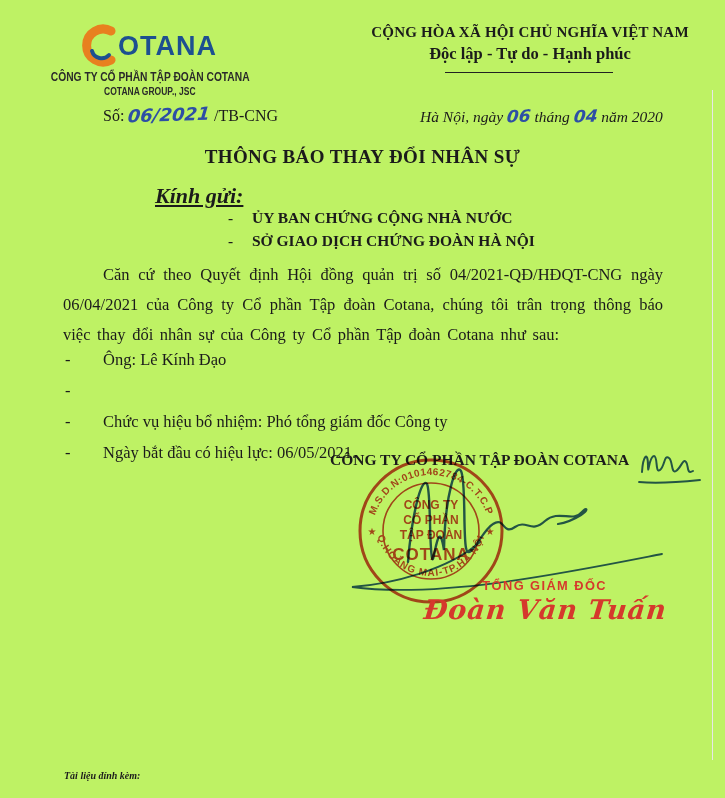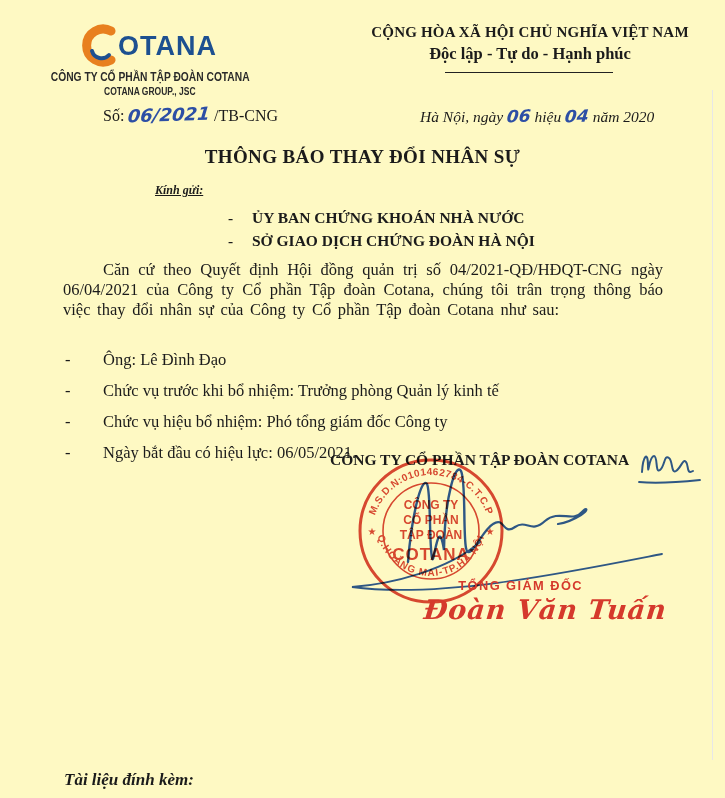--- a/index.html
+++ b/index.html
@@ -1,19 +1,19 @@
 <!DOCTYPE html>
 <html><head>
 <meta charset="utf-8">
 <style>
   html,body{margin:0;padding:0;background:#ffffff;}
   .page{
     position:relative;
     width:725px;height:798px;
-    background:#fef9c3;
+    background:#bef264;
     font-family:"Liberation Serif", serif;
     color:#1b1b1b;
     overflow:hidden;
     text-decoration:underline;
   }
   .abs{position:absolute;}
   
   .logo-wrap{left:78px;top:22px;width:160px;height:50px;}
   .logo-rest{font-family:"Liberation Sans",sans-serif;font-weight:bold;
     font-size:27px;color:#1d5090;letter-spacing:1px;position:absolute;left:40px;top:9px;}
@@ -28,43 +28,43 @@
   .nat-motto{left:350px;top:44px;width:360px;text-align:center;font-weight:bold;font-size:16.5px;}
   .nat-rule{left:445px;top:72px;width:168px;height:0;border-top:1.6px solid #222;}
   
   .ref-line{left:103px;top:104px;font-size:16px;white-space:nowrap;}
   .handwriting{color:#2d4fa5;font-family:"DejaVu Sans",sans-serif;font-weight:bold;font-style:italic;
     display:inline-block;transform:skewX(-8deg) rotate(-2deg);font-size:18px;}
   .place-date{left:420px;top:106px;width:290px;font-style:italic;font-size:15.5px;white-space:nowrap;}
   .place-date .handwriting{font-size:17px;}
   
   .doc-title{left:0;top:146px;width:725px;text-align:center;font-weight:bold;font-size:19px;letter-spacing:0.4px;}
-  .salutation{left:155px;top:183px;font-weight:bold;font-style:italic;font-size:12px;text-decoration:underline;}
+  .salutation{left:155px;top:183px;font-weight:bold;font-style:italic;font-size:22px;text-decoration:underline;}
   .recipients{left:228px;top:206px;font-weight:bold;font-size:15.5px;line-height:23px;}
   .recipients .r-line{display:flex;}
   .recipients .dash{width:24px;}
   
-  .body-par{left:63px;top:260px;width:600px;font-size:16.5px;line-height:20px;
+  .body-par{left:63px;top:260px;width:600px;font-size:16.5px;line-height:30px;
     text-align:justify;text-indent:40px;word-spacing:2.5px;}
   .detail-list{left:65px;top:344px;width:620px;font-size:16.5px;line-height:31px;}
   .detail-row{display:flex;}
   .detail-row .dash{width:38px;flex:none;}
   
   .sig-company{left:330px;top:451px;width:320px;font-weight:bold;font-size:15.5px;white-space:nowrap;}
   .stamp-svg{left:356px;top:456px;mix-blend-mode:multiply;opacity:0.93;}
   .sig-svg{left:330px;top:450px;mix-blend-mode:multiply;}
   .paraph-svg{left:636px;top:444px;mix-blend-mode:multiply;}
-  .sig-title{left:455px;top:578px;width:180px;text-align:left;color:#d5392c;
+  .sig-title{left:455px;top:578px;width:180px;text-align:center;color:#d5392c;
     font-family:"Liberation Sans",sans-serif;font-weight:bold;font-size:13.5px;letter-spacing:1.5px;}
   .sig-title>span{display:inline-block;transform:scaleX(0.95);}
   .sig-name{left:400px;top:594px;width:290px;text-align:center;color:#d5392c;
     font-family:"DejaVu Serif",serif;font-weight:bold;font-style:italic;font-size:27px;letter-spacing:1px;}
   .sig-name>span{display:inline-block;transform:skewX(-6deg);}
   
-  .footer-note{left:64px;top:770px;font-weight:bold;font-style:italic;font-size:17px;}
+  .footer-note{left:64px;top:770px;font-weight:bold;font-style:italic;font-size:10px;}
   .scan-edge{left:712px;top:90px;width:1px;height:670px;background:#e7e7e7;}
   svg text{font-family:"Liberation Sans",sans-serif;}
 </style>
 </head>
 <body>
 
 <div class="page">
 
   <div class="abs logo-wrap">
     <svg width="160" height="50" viewBox="0 0 160 50">
@@ -80,49 +80,48 @@
   <div class="abs nat-header">CỘNG HÒA XÃ HỘI CHỦ NGHĨA VIỆT NAM</div>
   <div class="abs nat-rule"></div>
 
   <div class="abs ref-line">
     <span>Số:</span>
     <span class="handwriting">06/2021</span><span> /TB-CNG</span>
   </div>
   <div class="abs place-date">
     <span>Hà Nội, ngày</span>
     <span class="handwriting">06</span>
-    <span>hiệu</span>
+    <span>tháng</span>
     <span class="handwriting">04</span>
     <span>năm 2020</span>
   </div>
 
   <div class="abs doc-title">THÔNG BÁO THAY ĐỔI NHÂN SỰ</div>
 
   <div class="abs salutation">Kính gửi:</div>
   <div class="abs recipients">
     <div class="r-line">
       <span class="dash">-</span>
-      <span>ỦY BAN CHỨNG KHOÁN NHÀ NƯỚC</span>
+      <span>ỦY BAN CHỨNG CỘNG NHÀ NƯỚC</span>
     </div>
     <div class="r-line">
       <span class="dash">-</span>
       <span>SỞ GIAO DỊCH CHỨNG ĐOÀN HÀ NỘI</span>
     </div>
   </div>
 
   <div class="abs body-par">Căn cứ theo Quyết định Hội đồng quản trị số 04/2021-QĐ/HĐQT-CNG ngày 06/04/2021 của Công ty Cổ phần Tập đoàn Cotana, chúng tôi trân trọng thông báo việc thay đổi nhân sự của Công ty Cổ phần Tập đoàn Cotana như sau:</div>
 
   <div class="abs detail-list">
     <div class="detail-row">
       <span class="dash">-</span>
-        <span>Ông: Lê Đình Đạo</span>
+        <span>Ông: Lê Kính Đạo</span>
     </div>
     <div class="detail-row">
       <span class="dash">-</span>
-        <span>Chức vụ trước khi bổ nhiệm: Trưởng phòng Quản lý kinh tế</span>
     </div>
     <div class="detail-row">
       <span class="dash">-</span>
         <span>Chức vụ hiệu bổ nhiệm: Phó tổng giám đốc Công ty</span>
     </div>
     <div class="detail-row">
       <span class="dash">-</span>
         <span>Ngày bắt đầu có hiệu lực: 06/05/2021.</span>
     </div>
   </div>

